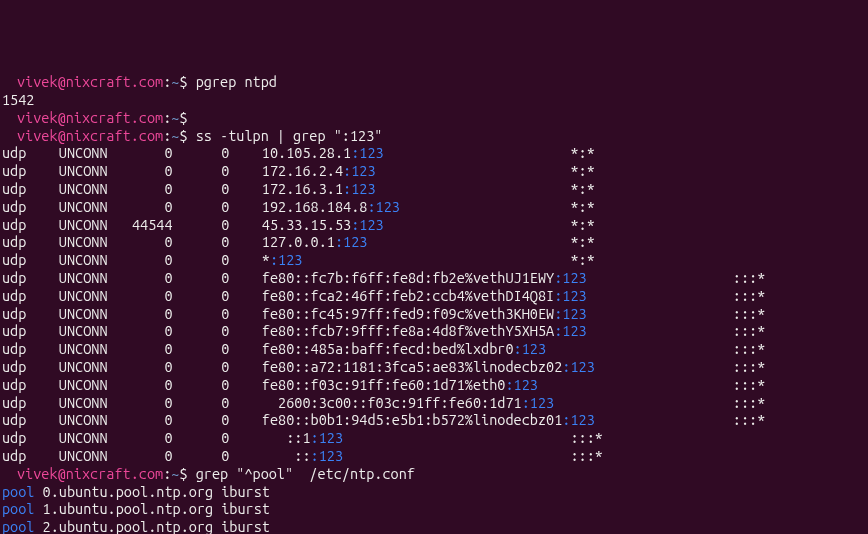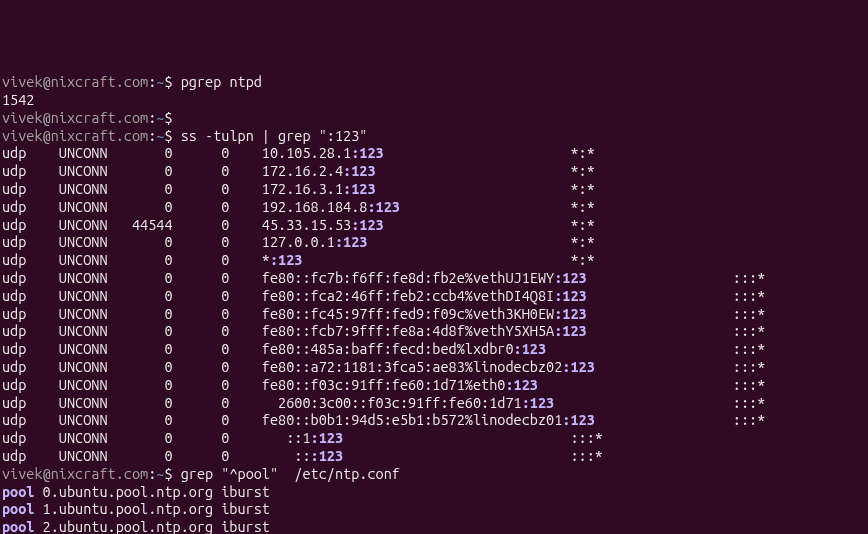--- a/index.html
+++ b/index.html
@@ -8,24 +8,24 @@
     color: #eeeeec;
     font-family: "Ubuntu Mono", "DejaVu Sans Mono", "Courier New", monospace;
     font-size: 14.5px;
     line-height: 17.8px;
     padding: 2px 2px;
     width: 868px;
     height: 534px;
     overflow: hidden;
     white-space: pre;
   }
-  .green { color: #a3a3a3; }
+  .green { color: #ec4899; margin-left: 15px; }
   .blue  { color: #729fcf; }
   .white { color: #eeeeec; }
-  .red   { color: #c4b5fd; font-weight: bold; }
+  .red   { color: #3b82f6; }
   #term { display: block; }
 </style>
 </head>
 <body>
 
 
 
 <div id="term"><div><span class="green">vivek@nixcraft.com</span><span class="white">:</span><span class="blue">~</span><span class="white">$ </span><span class="white">pgrep ntpd</span></div><div class="white">1542</div><div><span class="green">vivek@nixcraft.com</span><span class="white">:</span><span class="blue">~</span><span class="white">$ </span></div><div><span class="green">vivek@nixcraft.com</span><span class="white">:</span><span class="blue">~</span><span class="white">$ </span><span class="white">ss -tulpn | grep ":123"</span></div><div><span class="white">udp    UNCONN       0      0    </span><span class="white">10.105.28.1</span><span class="red">:123</span><span class="white">                       </span><span class="white">*:*</span></div><div><span class="white">udp    UNCONN       0      0    </span><span class="white">172.16.2.4</span><span class="red">:123</span><span class="white">                        </span><span class="white">*:*</span></div><div><span class="white">udp    UNCONN       0      0    </span><span class="white">172.16.3.1</span><span class="red">:123</span><span class="white">                        </span><span class="white">*:*</span></div><div><span class="white">udp    UNCONN       0      0    </span><span class="white">192.168.184.8</span><span class="red">:123</span><span class="white">                     </span><span class="white">*:*</span></div><div><span class="white">udp    UNCONN   44544      0    </span><span class="white">45.33.15.53</span><span class="red">:123</span><span class="white">                       </span><span class="white">*:*</span></div><div><span class="white">udp    UNCONN       0      0    </span><span class="white">127.0.0.1</span><span class="red">:123</span><span class="white">                         </span><span class="white">*:*</span></div><div><span class="white">udp    UNCONN       0      0    </span><span class="white">*</span><span class="red">:123</span><span class="white">                                 </span><span class="white">*:*</span></div><div><span class="white">udp    UNCONN       0      0    </span><span class="white">fe80::fc7b:f6ff:fe8d:fb2e%vethUJ1EWY</span><span class="red">:123</span><span class="white">                  </span><span class="white">:::*</span></div><div><span class="white">udp    UNCONN       0      0    </span><span class="white">fe80::fca2:46ff:feb2:ccb4%vethDI4Q8I</span><span class="red">:123</span><span class="white">                  </span><span class="white">:::*</span></div><div><span class="white">udp    UNCONN       0      0    </span><span class="white">fe80::fc45:97ff:fed9:f09c%veth3KH0EW</span><span class="red">:123</span><span class="white">                  </span><span class="white">:::*</span></div><div><span class="white">udp    UNCONN       0      0    </span><span class="white">fe80::fcb7:9fff:fe8a:4d8f%vethY5XH5A</span><span class="red">:123</span><span class="white">                  </span><span class="white">:::*</span></div><div><span class="white">udp    UNCONN       0      0    </span><span class="white">fe80::485a:baff:fecd:bed%lxdbr0</span><span class="red">:123</span><span class="white">                       </span><span class="white">:::*</span></div><div><span class="white">udp    UNCONN       0      0    </span><span class="white">fe80::a72:1181:3fca5:ae83%linodecbz02</span><span class="red">:123</span><span class="white">                 </span><span class="white">:::*</span></div><div><span class="white">udp    UNCONN       0      0    </span><span class="white">fe80::f03c:91ff:fe60:1d71%eth0</span><span class="red">:123</span><span class="white">                        </span><span class="white">:::*</span></div><div><span class="white">udp    UNCONN       0      0    </span><span class="white">  2600:3c00::f03c:91ff:fe60:1d71</span><span class="red">:123</span><span class="white">                      </span><span class="white">:::*</span></div><div><span class="white">udp    UNCONN       0      0    </span><span class="white">fe80::b0b1:94d5:e5b1:b572%linodecbz01</span><span class="red">:123</span><span class="white">                 </span><span class="white">:::*</span></div><div><span class="white">udp    UNCONN       0      0    </span><span class="white">   ::1</span><span class="red">:123</span><span class="white">                            </span><span class="white">:::*</span></div><div><span class="white">udp    UNCONN       0      0    </span><span class="white">    ::</span><span class="red">:123</span><span class="white">                            </span><span class="white">:::*</span></div><div><span class="green">vivek@nixcraft.com</span><span class="white">:</span><span class="blue">~</span><span class="white">$ </span><span class="white">grep "^pool"  /etc/ntp.conf</span></div><div><span class="red">pool</span><span class="white"> 0.ubuntu.pool.ntp.org iburst</span></div><div><span class="red">pool</span><span class="white"> 1.ubuntu.pool.ntp.org iburst</span></div><div><span class="red">pool</span><span class="white"> 2.ubuntu.pool.ntp.org iburst</span></div></div>
 
 

